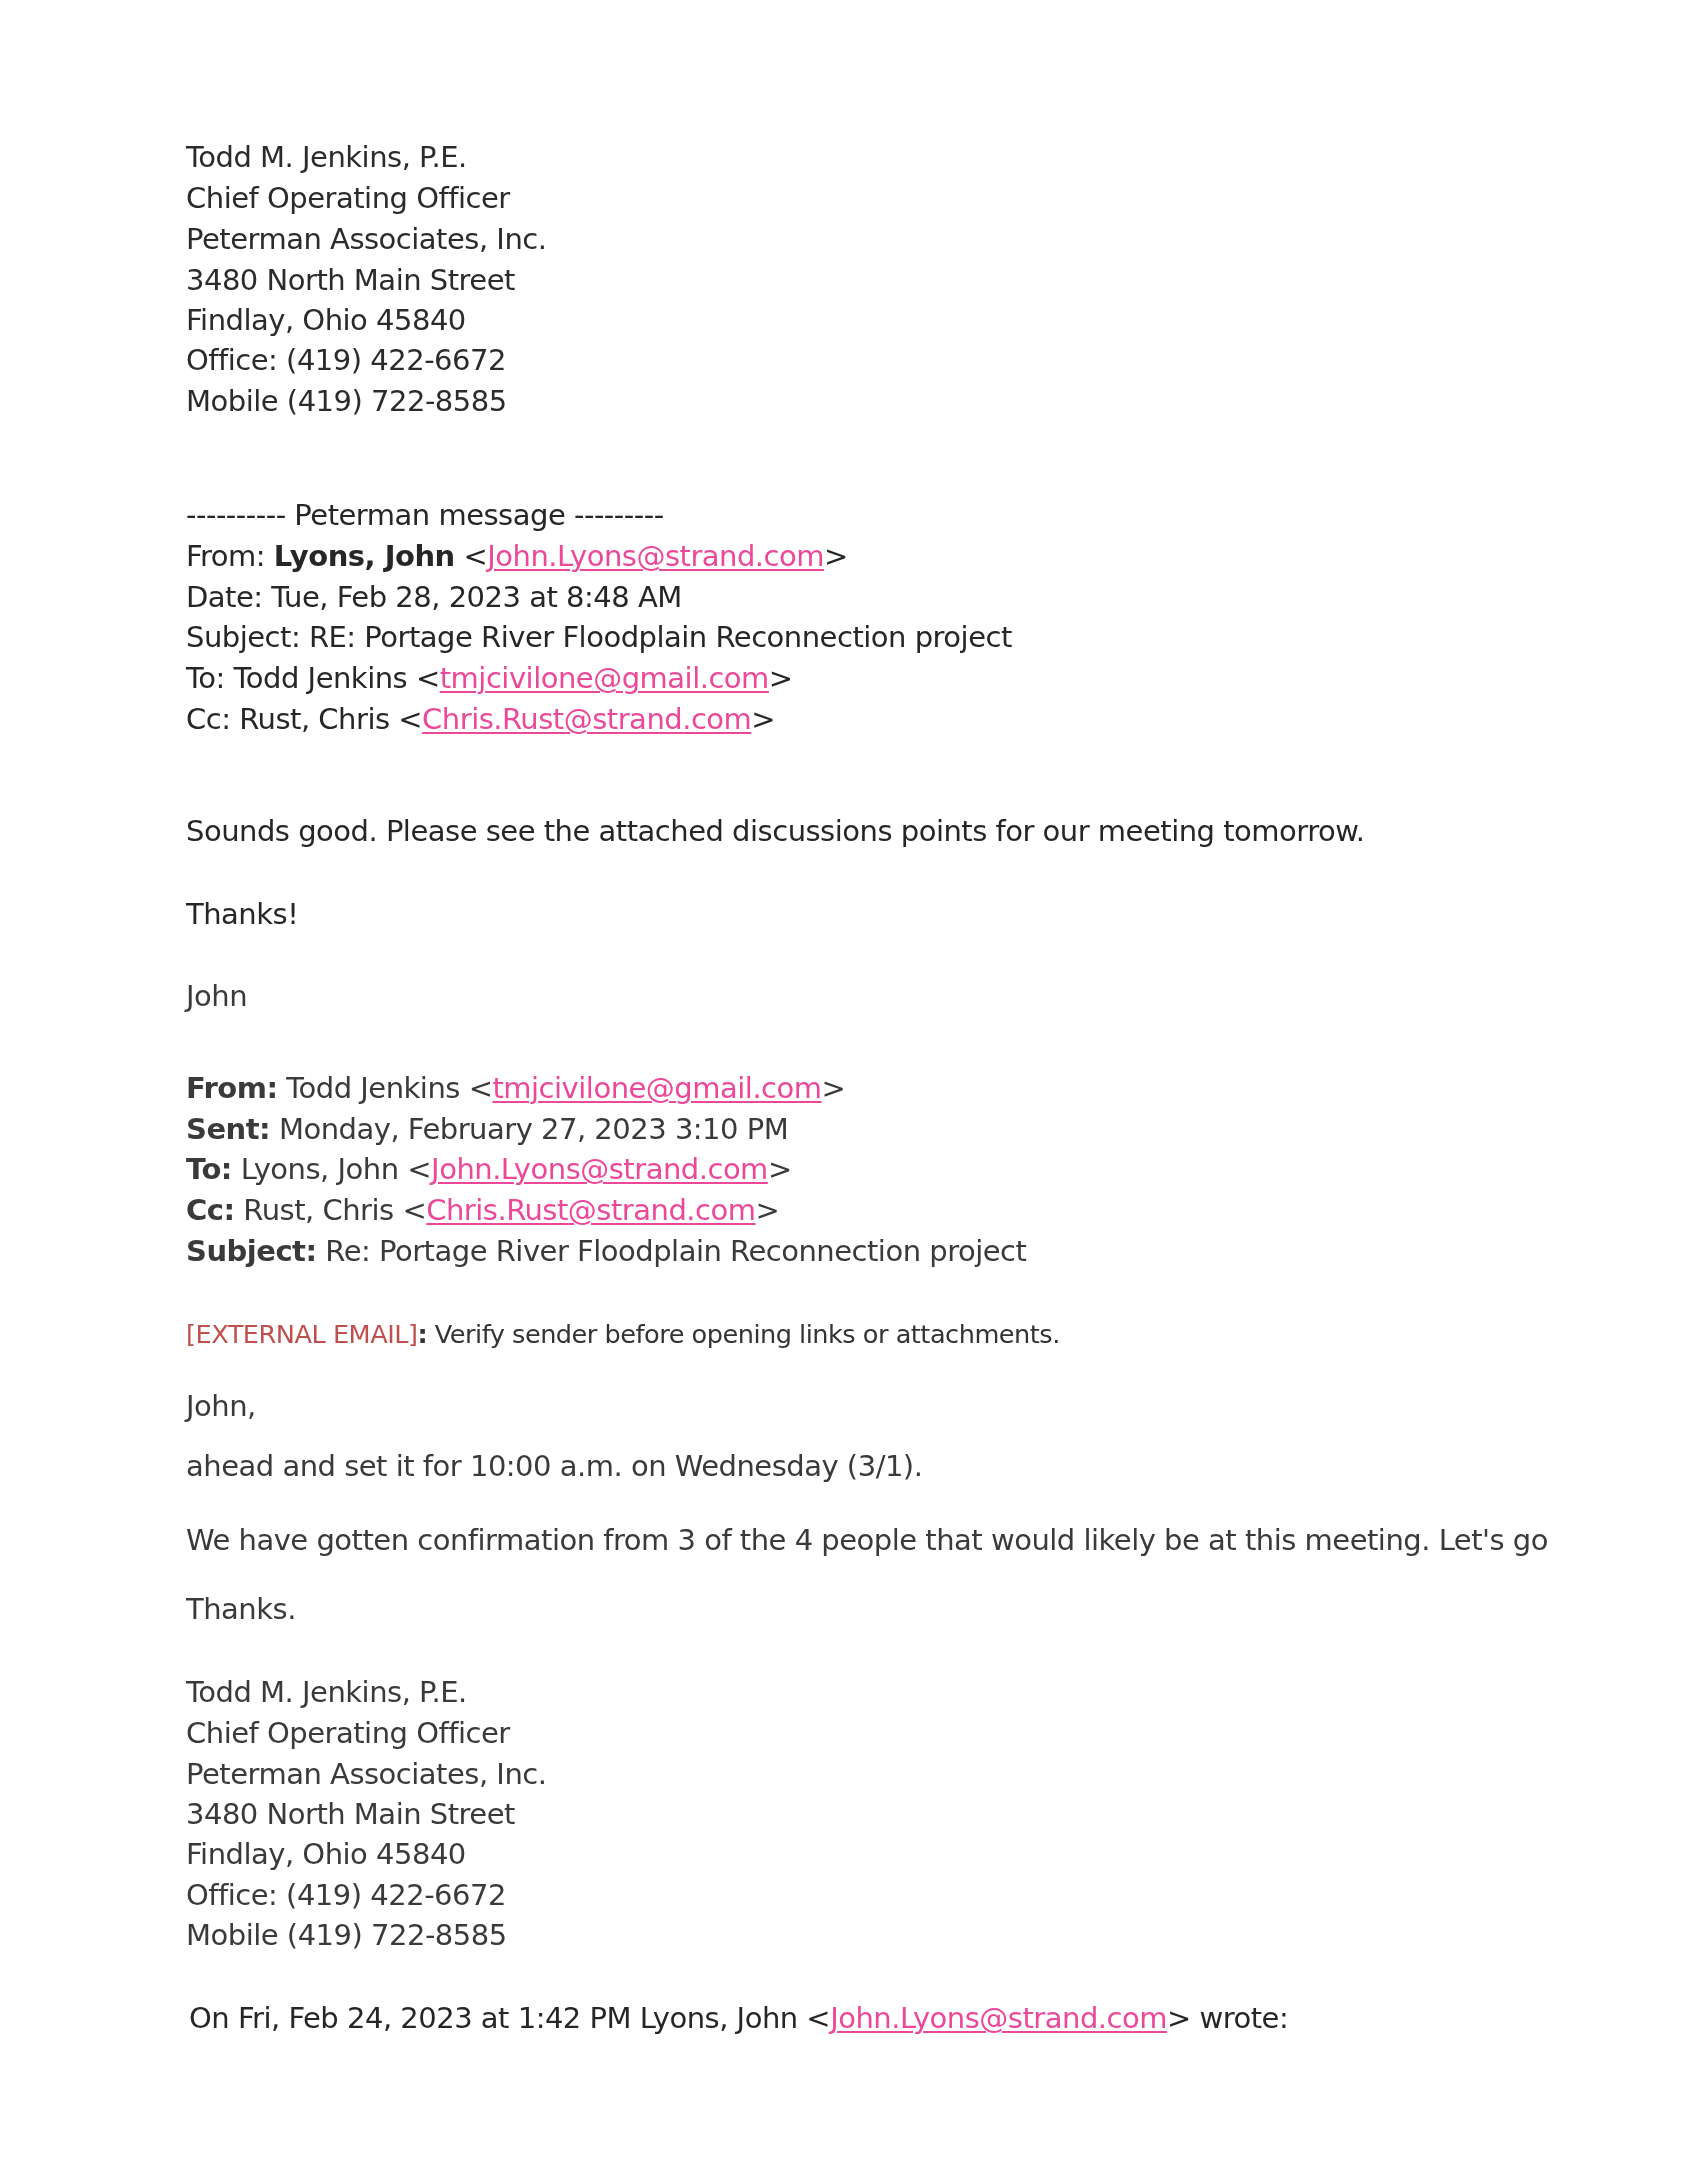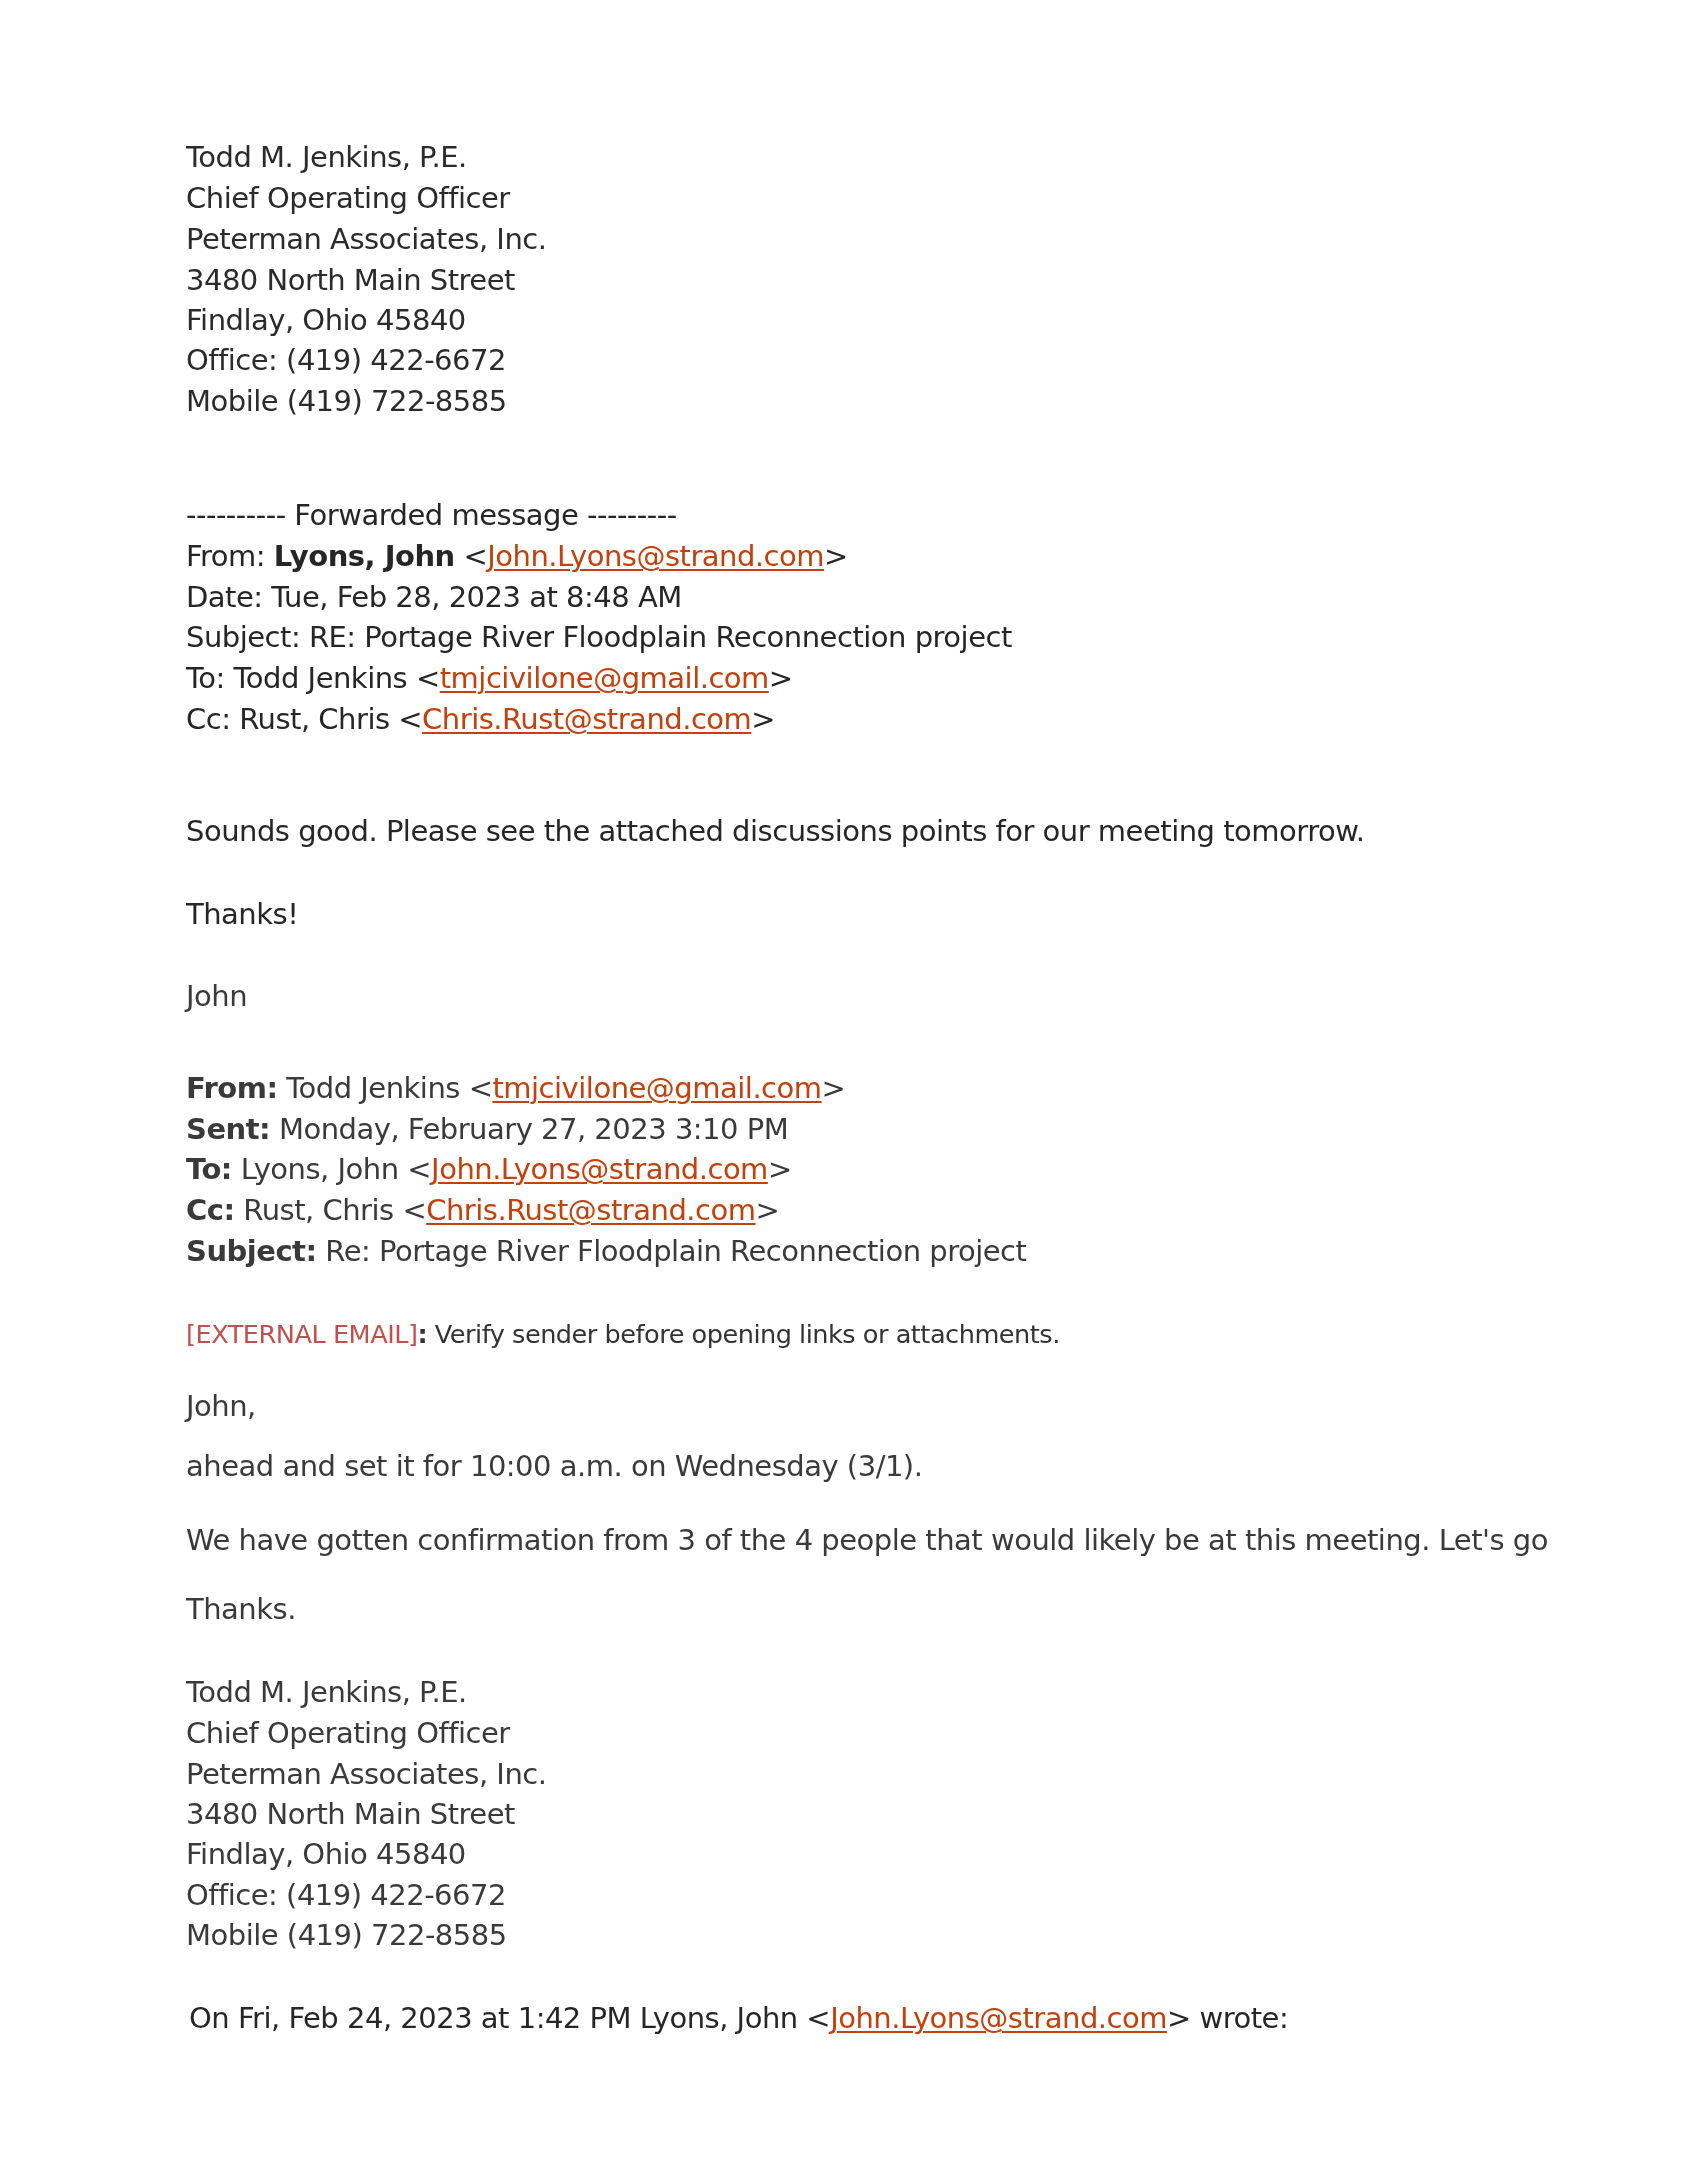--- a/index.html
+++ b/index.html
@@ -4,42 +4,42 @@
 <style>
   html, body { margin: 0; padding: 0; background: #ffffff; }
   body { width: 1685px; height: 2181px; position: relative; overflow: hidden;
          font-family: "DejaVu Sans", sans-serif; color: #262626; }
   .page { position: absolute; left: 0; top: 0; width: 1685px; height: 2175px; }
   .line { position: absolute; left: 186px; font-size: 29px; line-height: 37px; white-space: nowrap;
           letter-spacing: -0.5px; }
   .sig { color: #2b2b2b; }
   .muted { color: #3a3a3a; }
   .b { font-weight: bold; }
-  a.link { color: #c2410c; text-decoration: underline; text-underline-offset: 3.4px; text-decoration-thickness: 1.7px; }
+  a.link { color: #ec4899; text-decoration: underline; text-underline-offset: 3.4px; text-decoration-thickness: 1.7px; }
   .ext { color: #c0504d; margin-top: 19px; }
   .ext-rest { color: #333333; }
   .small { font-size: 25.6px; }
 </style>
 </head>
 <body>
 
 <div class="page">
 
   <div>
     <div class="line sig" style="top:139px">Todd M. Jenkins, P.E.</div>
     <div class="line sig" style="top:180px">Chief Operating Officer</div>
     <div class="line sig" style="top:221px">Peterman Associates, Inc.</div>
     <div class="line sig" style="top:262px">3480 North Main Street</div>
     <div class="line sig" style="top:302px">Findlay, Ohio  45840</div>
     <div class="line sig" style="top:342px">Office:  (419) 422-6672</div>
     <div class="line sig" style="top:383px">Mobile (419) 722-8585</div>
   </div>
 
   <div>
-    <div class="line" style="top:497px">---------- Forwarded message ---------</div>
+    <div class="line" style="top:497px">---------- Peterman message ---------</div>
     <div class="line" style="top:538px">
       <span>From: </span><span class="b">Lyons, John</span>
       <span>&lt;</span><a class="link" href="#">John.Lyons@strand.com</a><span>&gt;</span>
     </div>
     <div class="line" style="top:579px">Date: Tue, Feb 28, 2023 at 8:48 AM</div>
     <div class="line" style="top:619px">Subject: RE: Portage River Floodplain Reconnection project</div>
     <div class="line" style="top:660px">
       <span>To: Todd Jenkins </span><span>&lt;</span><a class="link" href="#">tmjcivilone@gmail.com</a><span>&gt;</span>
     </div>
     <div class="line" style="top:701px">

